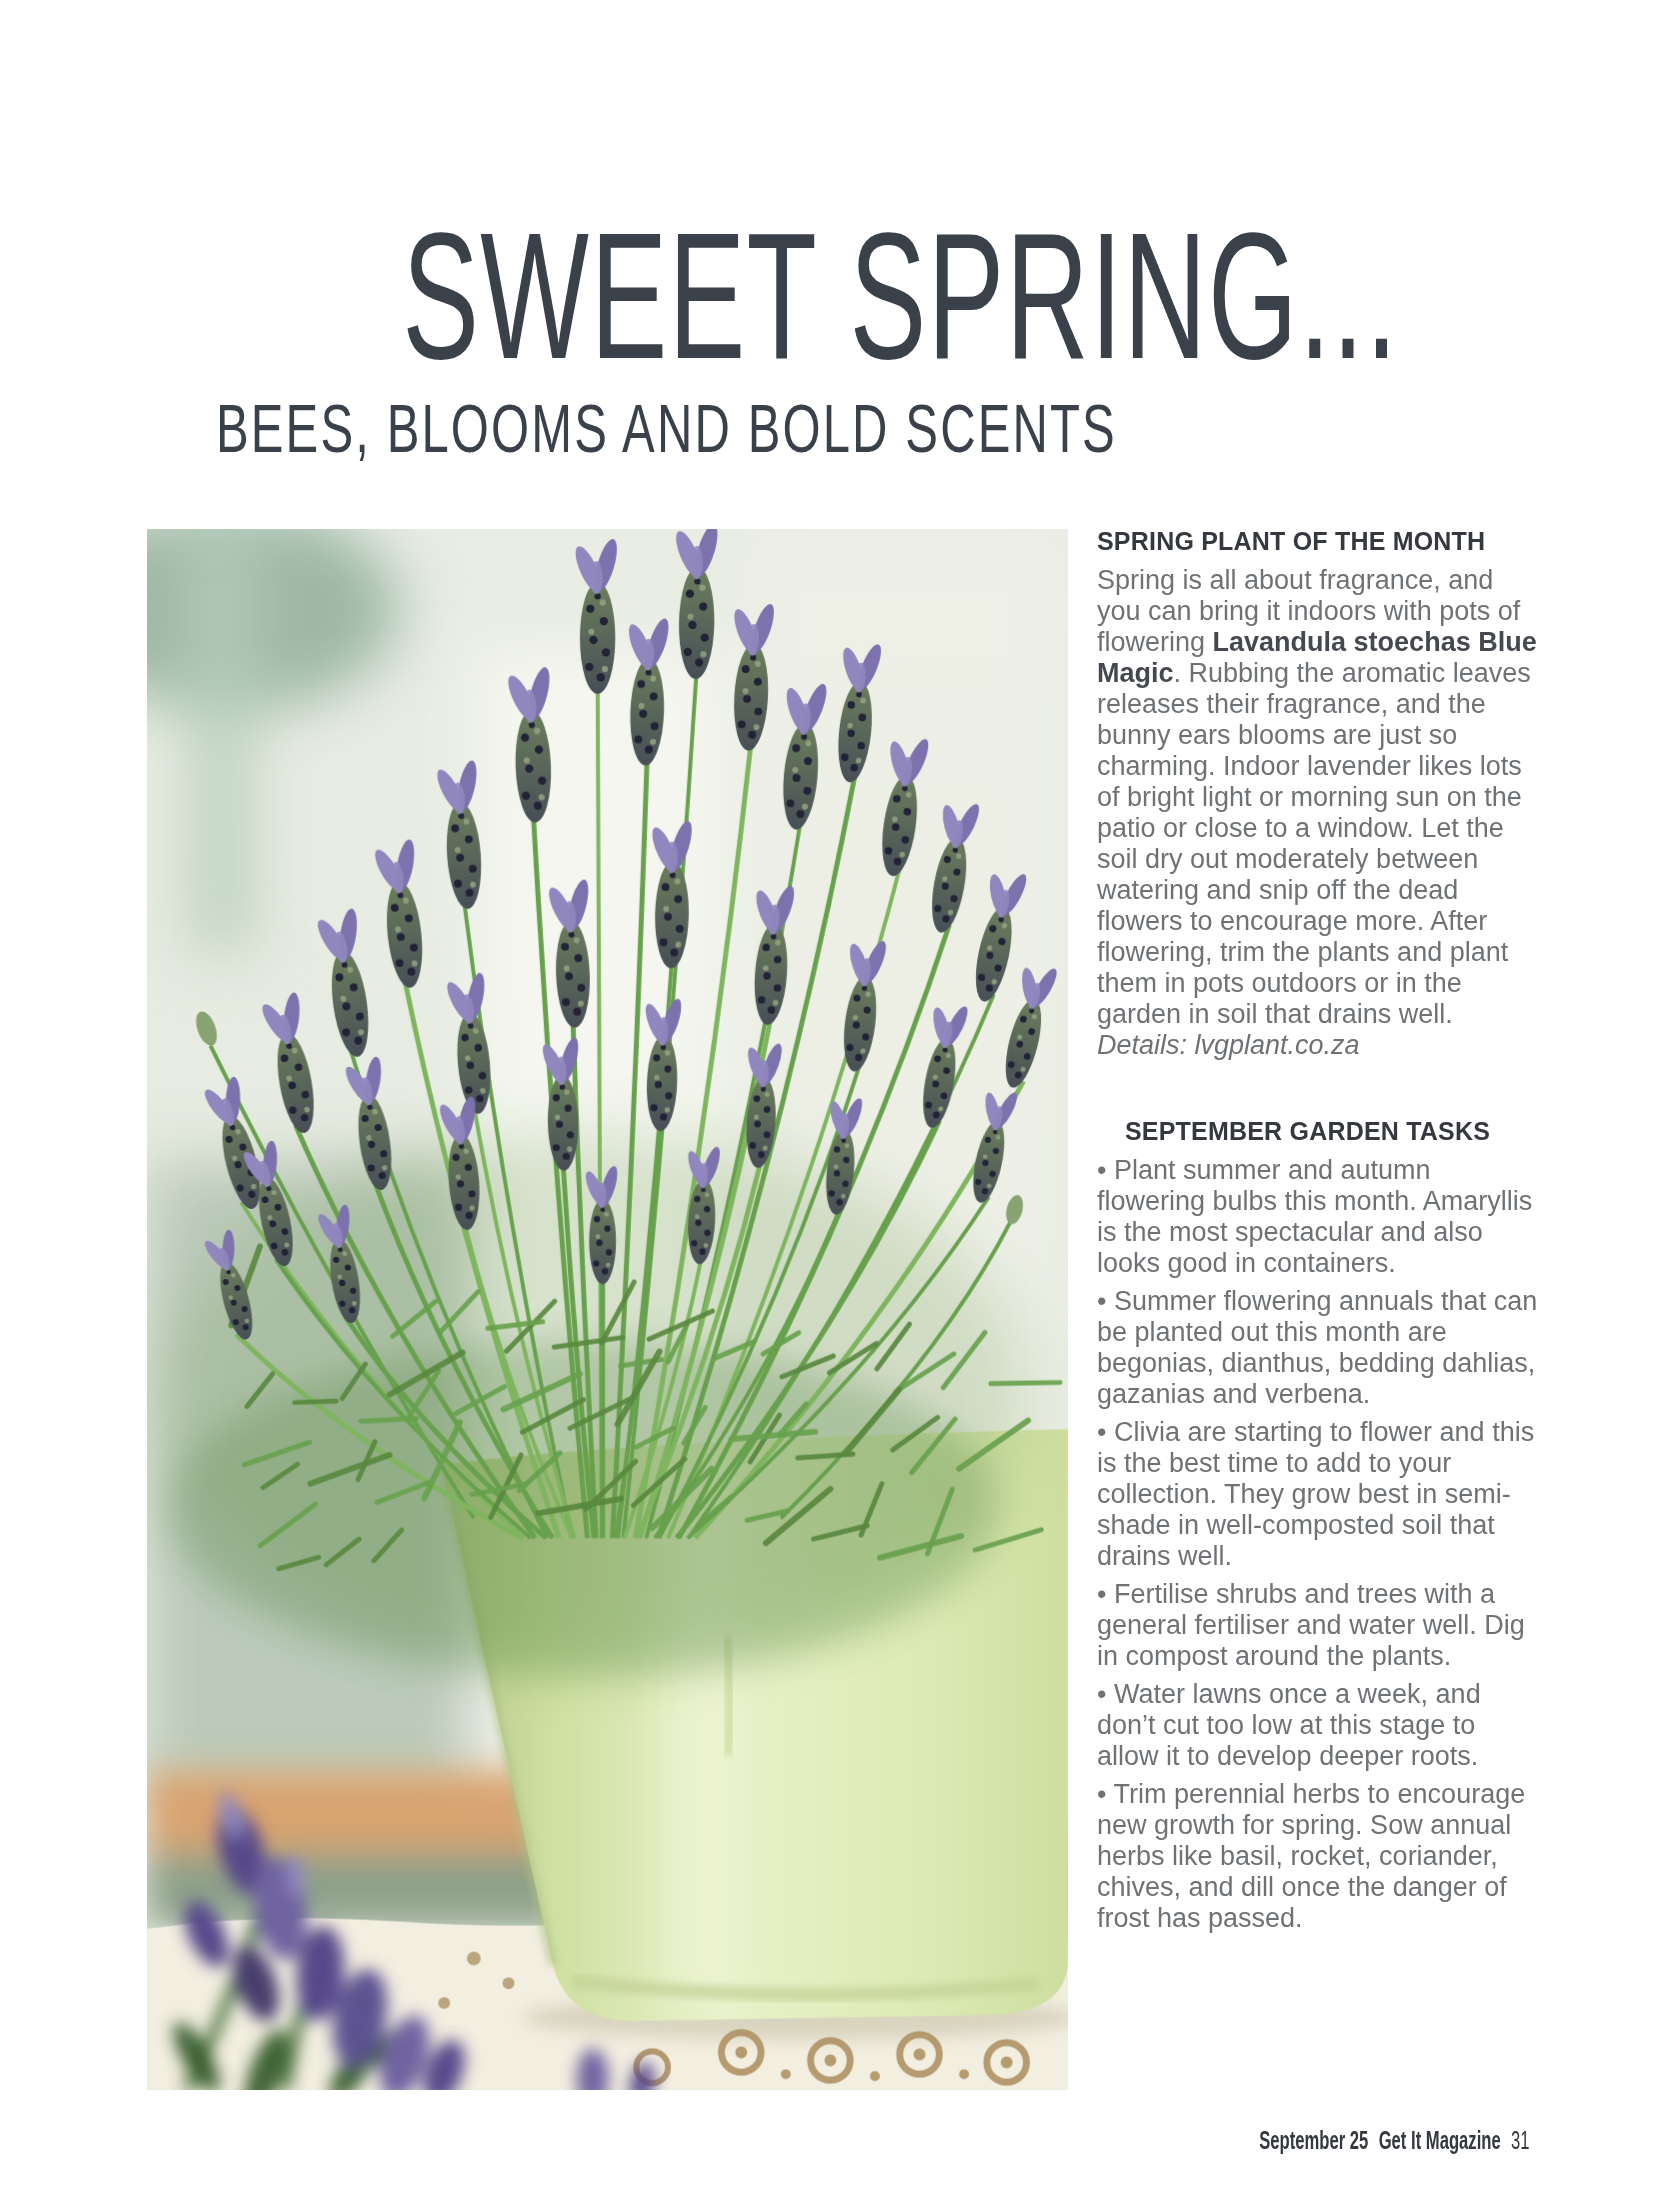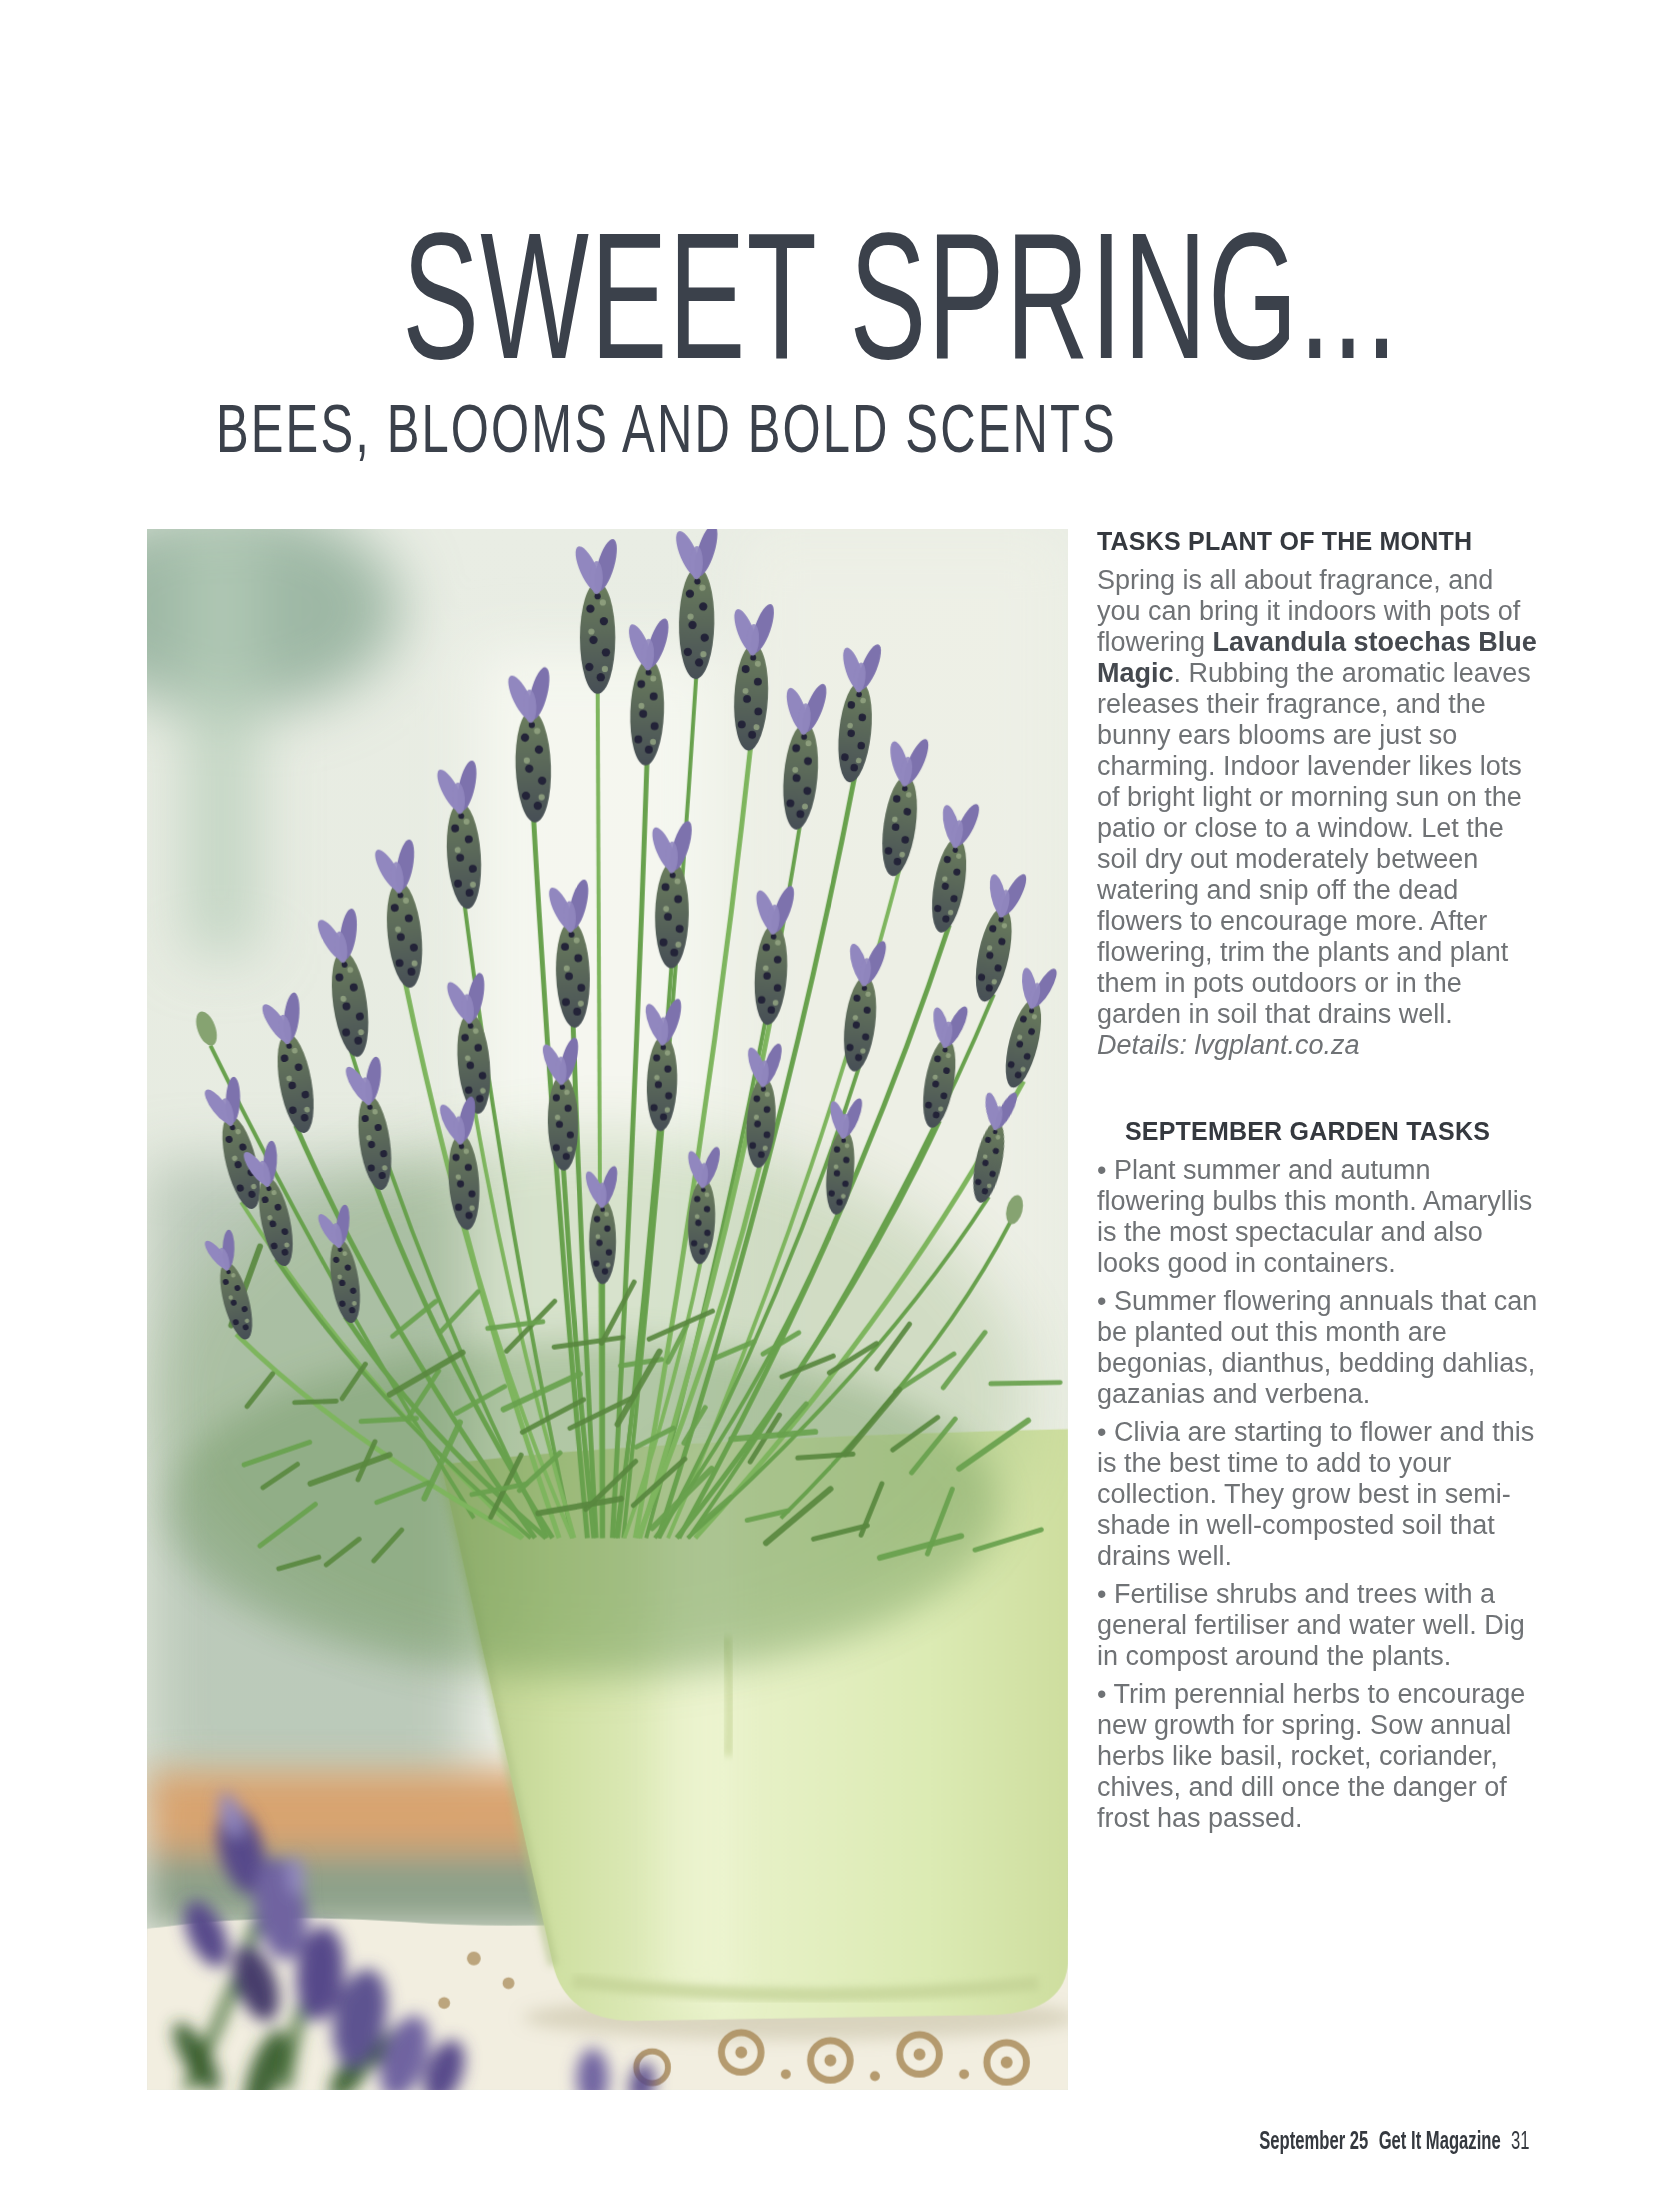--- a/index.html
+++ b/index.html
@@ -373,30 +373,31 @@
           </g>
         <g transform="translate(150,1362) rotate(-5)">
             <ellipse rx="9" ry="20" style="fill:var(--petal-purple)"></ellipse>
           </g>
       </g>
     </svg>
   </figure>
 
   <aside class="column">
     <section>
-      <h3>TASKS PLANT OF THE MONTH</h3>
+      <h3>SPRING PLANT OF THE MONTH</h3>
       <p id="indoor-par"><span class="seg-normal">Spring is all about fragrance, and you can bring it indoors with pots of flowering </span><span class="seg-bold">Lavandula stoechas Blue Magic</span><span class="seg-normal">. Rubbing the aromatic leaves releases their fragrance, and the bunny ears blooms are just so charming. Indoor lavender likes lots of bright light or morning sun on the patio or close to a window. Let the soil dry out moderately between watering and snip off the dead flowers to encourage more. After flowering, trim the plants and plant them in pots outdoors or in the garden in soil that drains well. </span><span class="seg-italic">Details: lvgplant.co.za</span></p>
     </section>
     <section class="tasks">
       <h3>SEPTEMBER GARDEN TASKS</h3>
       <div id="tasks-list">
           <p class="task">• Plant summer and autumn flowering bulbs this month. Amaryllis is the most spectacular and also looks good in containers.</p>
           <p class="task">• Summer flowering annuals that can be planted out this month are begonias, dianthus, bedding dahlias, gazanias and verbena.</p>
           <p class="task">• Clivia are starting to flower and this is the best time to add to your collection. They grow best in semi-shade in well-composted soil that drains well.</p>
           <p class="task">• Fertilise shrubs and trees with a general fertiliser and water well. Dig in compost around the plants.</p>
+          <p class="task">• Water lawns once a week, and don’t cut too low at this stage to allow it to develop deeper roots.</p>
           <p class="task">• Trim perennial herbs to encourage new growth for spring. Sow annual herbs like basil, rocket, coriander, chives, and dill once the danger of frost has passed.</p>
         </div>
     </section>
   </aside>
 
   <footer class="folio">
     <span>September 25</span><span class="sp"></span>
     <span class="mag">Get It Magazine</span><span class="sp"></span>
     <span class="num">31</span>
   </footer>

